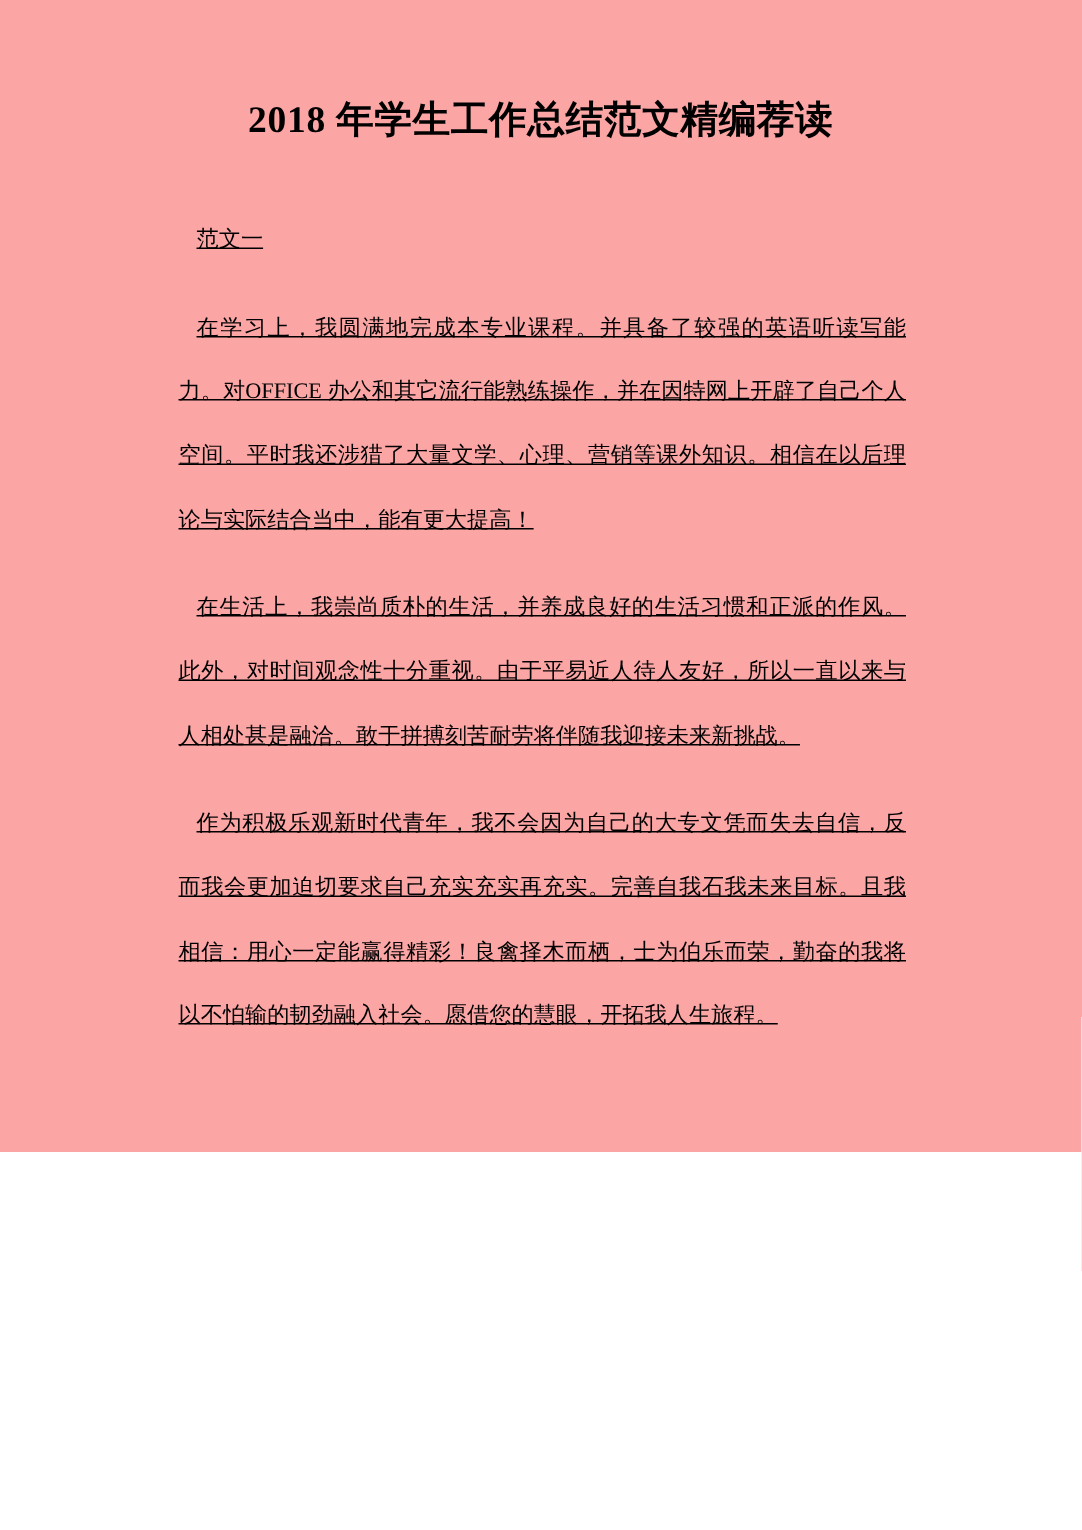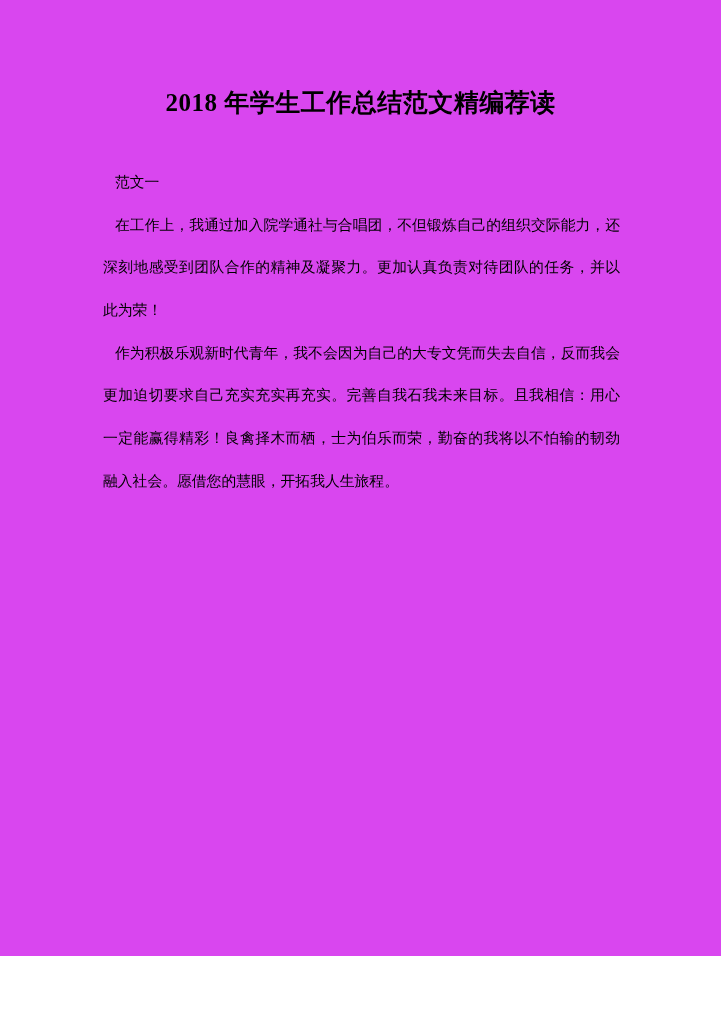--- a/index.html
+++ b/index.html
@@ -10,61 +10,63 @@
   body {
     width: 721px;
     height: 1020px;
     overflow: hidden;
     font-family: "Liberation Serif", "DejaVu Serif", serif;
     color: #000000;
   }
   .page {
     box-sizing: border-box;
     width: 721px;
-    height: 956px;
-    padding-top: 86px;
-    background: #d946ef;
+    height: 768px;
+    padding-top: 64px;
+    background: #fca5a5;
   }
   .doc-title {
     margin: 0;
     font-size: 25px;
     line-height: 34px;
     font-weight: 600;
     text-align: center;
     letter-spacing: 0.5px;
     color: #000000;
   }
   .content {
     margin: 41px 0 0 103px;
     width: 517px;
     font-size: 14.8px;
     line-height: 42.65px;
     text-align: justify;
     text-justify: inter-ideograph;
     color: #000000;
   }
   .content p {
-    margin: 0;
+    margin: 16px;
     padding: 0;
     text-indent: 12px;
+    text-decoration: underline;
   }
   .section-label {
     text-align: left;
   }
 </style>
 </head>
 <body>
 
 <div class="page">
   <h1 class="doc-title">2018 年学生工作总结范文精编荐读</h1>
 
   <div class="content">
     <p class="section-label">范文一</p>
 
 
 
+    <p>在学习上，我圆满地完成本专业课程。并具备了较强的英语听读写能力。对OFFICE 办公和其它流行能熟练操作，并在因特网上开辟了自己个人空间。平时我还涉猎了大量文学、心理、营销等课外知识。相信在以后理论与实际结合当中，能有更大提高！</p>
 
+    <p>在生活上，我崇尚质朴的生活，并养成良好的生活习惯和正派的作风。此外，对时间观念性十分重视。由于平易近人待人友好，所以一直以来与人相处甚是融洽。敢于拼搏刻苦耐劳将伴随我迎接未来新挑战。</p>
 
-    <p>在工作上，我通过加入院学通社与合唱团，不但锻炼自己的组织交际能力，还深刻地感受到团队合作的精神及凝聚力。更加认真负责对待团队的任务，并以此为荣！</p>
 
     <p>作为积极乐观新时代青年，我不会因为自己的大专文凭而失去自信，反而我会更加迫切要求自己充实充实再充实。完善自我石我未来目标。且我相信：用心一定能赢得精彩！良禽择木而栖，士为伯乐而荣，勤奋的我将以不怕输的韧劲融入社会。愿借您的慧眼，开拓我人生旅程。</p>
   </div>
 </div>
 
 </body></html>

